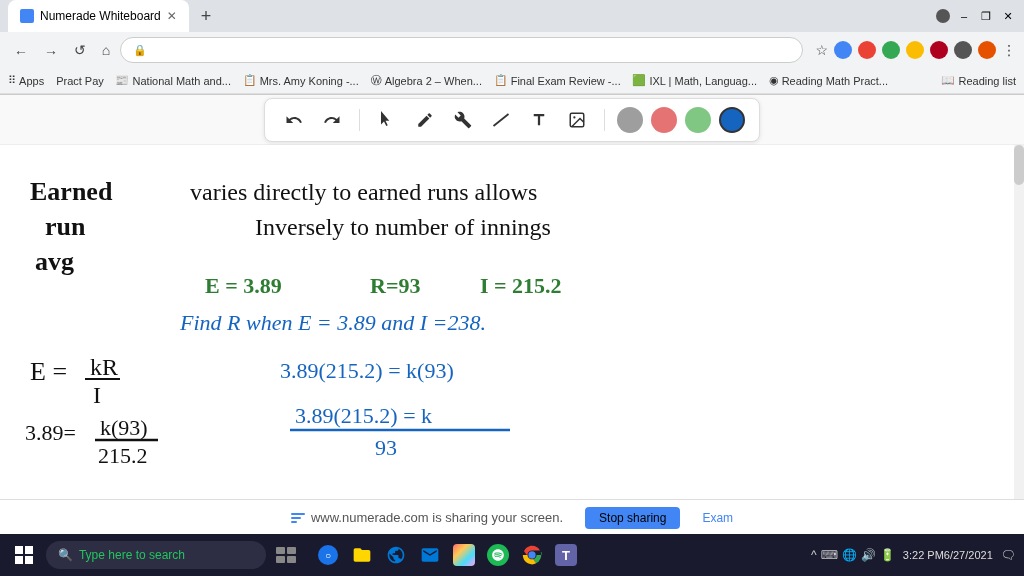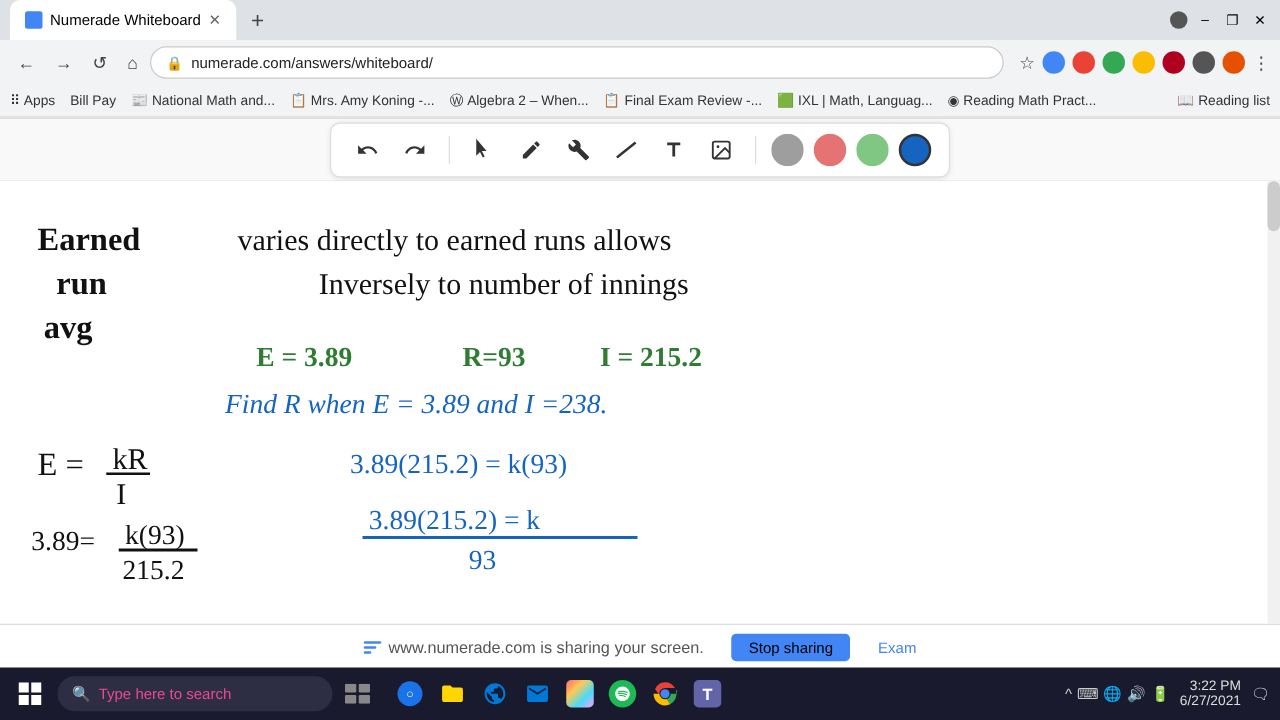--- a/index.html
+++ b/index.html
@@ -103,25 +103,25 @@
       background: #1a1a2e; display: flex; align-items: center;
       padding: 0 8px; gap: 6px;
     }
     .taskbar-start { width: 32px; height: 32px; display:flex; align-items:center; justify-content:center; cursor:pointer; }
     .taskbar-search {
       display: flex; align-items: center; background: #2d2d44;
       border-radius: 16px; height: 28px; padding: 0 12px; gap: 6px;
       min-width: 220px;
     }
     .search-icon-tb { font-size: 12px; color: #aaa; }
-    .search-text { font-size: 12px; color: #ec4899; }
+    .search-text { font-size: 12px; color: #22c55e; }
     .taskbar-icons { display: flex; gap: 6px; align-items: center; margin-left: 8px; }
     .tb-icon { width: 28px; height: 28px; border-radius: 4px; cursor:pointer; display:flex; align-items:center; justify-content:center; font-size: 16px; }
     .taskbar-right { margin-left: auto; display:flex; align-items:center; gap:8px; font-size:11px; color:#ddd; }
-    .time-date { display:flex; flex-direction:column; align-items:flex-end; font-size:11px; color:#ddd; }
+    .time-date { display:flex; flex-direction:row; align-items:flex-end; font-size:11px; color:#ddd; }
     .sys-icons { display:flex; align-items:center; gap:4px; }
     .sys-icon { font-size:12px; color:#ccc; cursor:pointer; }
 
     
     .wb-area {
       width: 100%;
       height: calc(576px - 32px - 36px - 26px - 50px - 42px);
       position: relative; background: #fff;
     }
 
@@ -147,40 +147,39 @@
     </div>
   </div>
 
   <div class="nav-bar">
     <span class="nav-btn">←</span>
     <span class="nav-btn">→</span>
     <span class="nav-btn">↺</span>
     <span class="nav-btn">⌂</span>
     <div class="address-bar">
       <span class="lock-icon">🔒</span>
-      <span class="addr-text">numerade.com/answers/whiteboard/</span>
     </div>
     <div class="nav-right">
       <span class="nav-icon">☆</span>
 
       <span style="width:18px;height:18px;border-radius:50%;background:#4285f4;display:inline-block;"></span>
       <span style="width:18px;height:18px;border-radius:50%;background:#ea4335;display:inline-block;"></span>
       <span style="width:18px;height:18px;border-radius:50%;background:#34a853;display:inline-block;"></span>
       <span style="width:18px;height:18px;border-radius:50%;background:#fbbc04;display:inline-block;"></span>
       <span style="width:18px;height:18px;border-radius:50%;background:#b00020;display:inline-block;"></span>
       <span style="width:18px;height:18px;border-radius:50%;background:#555;display:inline-block;"></span>
       <span style="width:18px;height:18px;border-radius:50%;background:#e65100;display:inline-block;"></span>
       <span class="nav-icon">⋮</span>
     </div>
   </div>
 
   <div class="bookmarks-bar">
     <span class="bookmark-item">⠿ <span>Apps</span></span>
     <span class="bookmark-item">
-        <span>Bill Pay</span>
+        <span>Pract Pay</span>
       </span>
     <span class="bookmark-item">📰 <span>National Math and...</span></span>
     <span class="bookmark-item">📋 <span>Mrs. Amy Koning -...</span></span>
     <span class="bookmark-item">Ⓦ <span>Algebra 2 – When...</span></span>
     <span class="bookmark-item">📋 <span>Final Exam Review -...</span></span>
     <span class="bookmark-item">🟩 <span>IXL | Math, Languag...</span></span>
     <span class="bookmark-item">◉ <span>Reading Math Pract...</span></span>
     <span style="margin-left:auto;" class="bookmark-item">📖 <span>Reading list</span></span>
   </div>
 </div>

